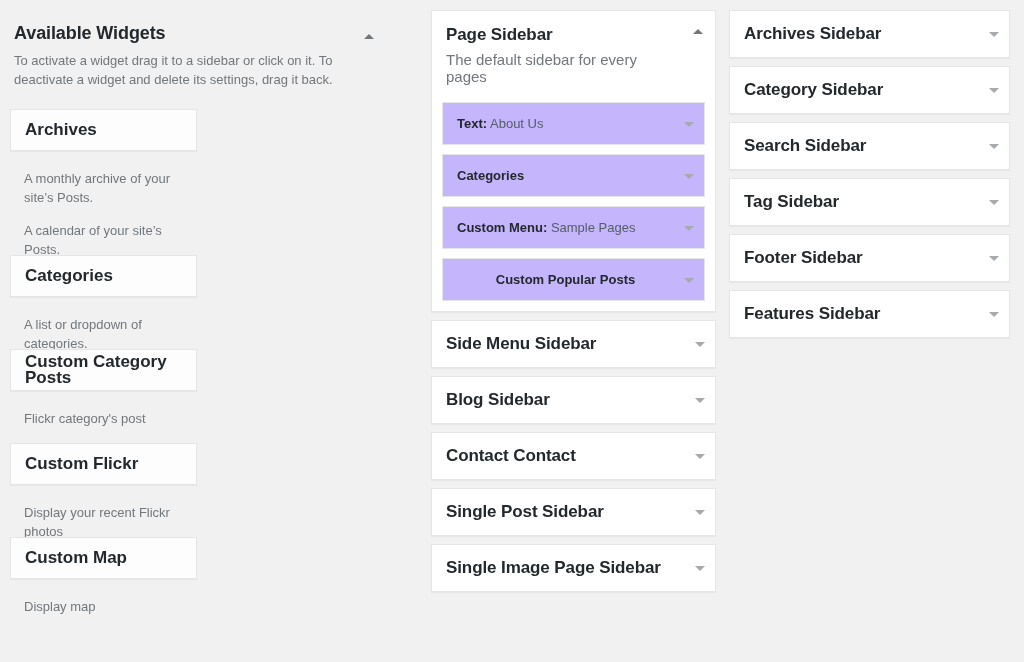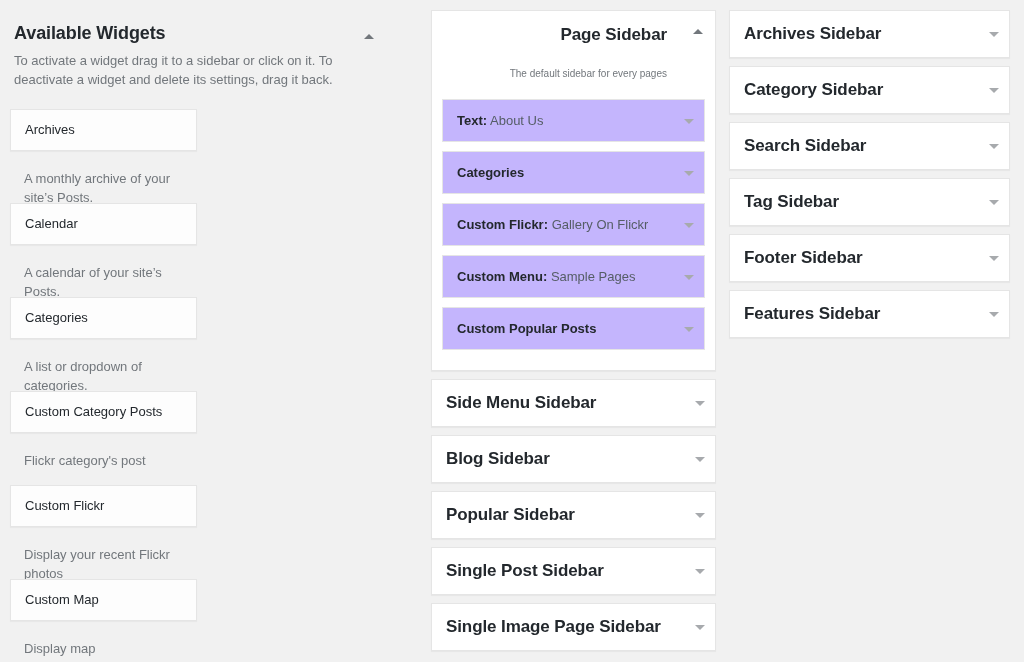--- a/index.html
+++ b/index.html
@@ -92,22 +92,22 @@
     border: 1px solid #e5e5e5;
     height: 42px;
     display: flex;
     align-items: center;
     padding: 0 14px;
     cursor: pointer;
     box-shadow: 0 1px 1px rgba(0,0,0,0.035);
   }
 
   .widget-card-title {
-    font-size: 13px;
-    font-weight: normal;
+    font-size: 17px;
+    font-weight: bold;
     color: #23282d;
     line-height: 16px;
   }
 
   .widget-card-desc {
     font-size: 13px;
     line-height: 19px;
     color: #72777c;
     padding: 18px 14px 0 14px;
     height: 52px;
@@ -126,55 +126,54 @@
     background: #ffffff;
     border: 1px solid #e5e5e5;
     box-shadow: 0 1px 1px rgba(0,0,0,0.04);
     margin-bottom: 8px;
   }
 
   .sidebar-panel-head {
     position: relative;
     padding: 13px 48px 11px 14px;
     cursor: pointer;
-    text-align: right;
   }
 
   .sidebar-panel-title {
     font-size: 17px;
     font-weight: bold;
     color: #23282d;
     line-height: 22px;
     letter-spacing: -0.1px;
   }
 
   .sidebar-panel-desc {
-    margin-top: 19px;
-    font-size: 10px;
+    margin-top: 5px;
+    font-size: 15px;
     line-height: 17px;
     color: #72777c;
   }
 
   .sidebar-panel-body {
     padding: 6px 10px 10px 10px;
   }
 
   
   .widget-row {
     background: #c4b5fd;
     border: 1px solid #e5e5e5;
     height: 43px;
     display: flex;
     align-items: center;
     padding: 0 30px 0 14px;
     margin-bottom: 9px;
     position: relative;
     cursor: pointer;
   }
-  .widget-row:last-child { margin-bottom: 10px; }
+  .widget-row:last-child { margin-bottom: 0; justify-content: center; }
 
   .widget-row-label {
     font-size: 13px;
     color: #555d66;
     line-height: 16px;
     white-space: nowrap;
     overflow: hidden;
     text-overflow: ellipsis;
   }
   .widget-row-label b {
@@ -248,23 +247,20 @@
     </div>
 
     <div class="widget-grid" id="widget-grid">
         <div class="widget-cell">
           <div class="widget-card">
             <span class="widget-card-title">Archives</span>
           </div>
           <div class="widget-card-desc">A monthly archive of your site’s Posts.</div>
         </div>
         <div class="widget-cell">
-          <div class="widget-card">
-            <span class="widget-card-title">Calendar</span>
-          </div>
           <div class="widget-card-desc">A calendar of your site’s Posts.</div>
         </div>
         <div class="widget-cell">
           <div class="widget-card">
             <span class="widget-card-title">Categories</span>
           </div>
           <div class="widget-card-desc">A list or dropdown of categories.</div>
         </div>
         <div class="widget-cell">
           <div class="widget-card">
@@ -298,45 +294,41 @@
       <div class="sidebar-panel-body" id="page-sidebar-widgets">
           <div class="widget-row">
             <span class="widget-row-label"><b>Text:</b> About Us</span>
             <span class="chev-down"></span>
           </div>
           <div class="widget-row">
             <span class="widget-row-label"><b>Categories</b></span>
             <span class="chev-down"></span>
           </div>
           <div class="widget-row">
-            <span class="widget-row-label"><b>Custom Flickr:</b> Gallery On Flickr</span>
-            <span class="chev-down"></span>
-          </div>
-          <div class="widget-row">
             <span class="widget-row-label"><b>Custom Menu:</b> Sample Pages</span>
             <span class="chev-down"></span>
           </div>
           <div class="widget-row">
             <span class="widget-row-label"><b>Custom Popular Posts</b></span>
             <span class="chev-down"></span>
           </div>
         </div>
     </div>
 
     <div id="middle-collapsed">
         <div class="sidebar-collapsed">
           <span class="sidebar-collapsed-title">Side Menu Sidebar</span>
           <span class="chev-down"></span>
         </div>
         <div class="sidebar-collapsed">
           <span class="sidebar-collapsed-title">Blog Sidebar</span>
           <span class="chev-down"></span>
         </div>
         <div class="sidebar-collapsed">
-          <span class="sidebar-collapsed-title">Popular Sidebar</span>
+          <span class="sidebar-collapsed-title">Contact Contact</span>
           <span class="chev-down"></span>
         </div>
         <div class="sidebar-collapsed">
           <span class="sidebar-collapsed-title">Single Post Sidebar</span>
           <span class="chev-down"></span>
         </div>
         <div class="sidebar-collapsed">
           <span class="sidebar-collapsed-title">Single Image Page Sidebar</span>
           <span class="chev-down"></span>
         </div>

